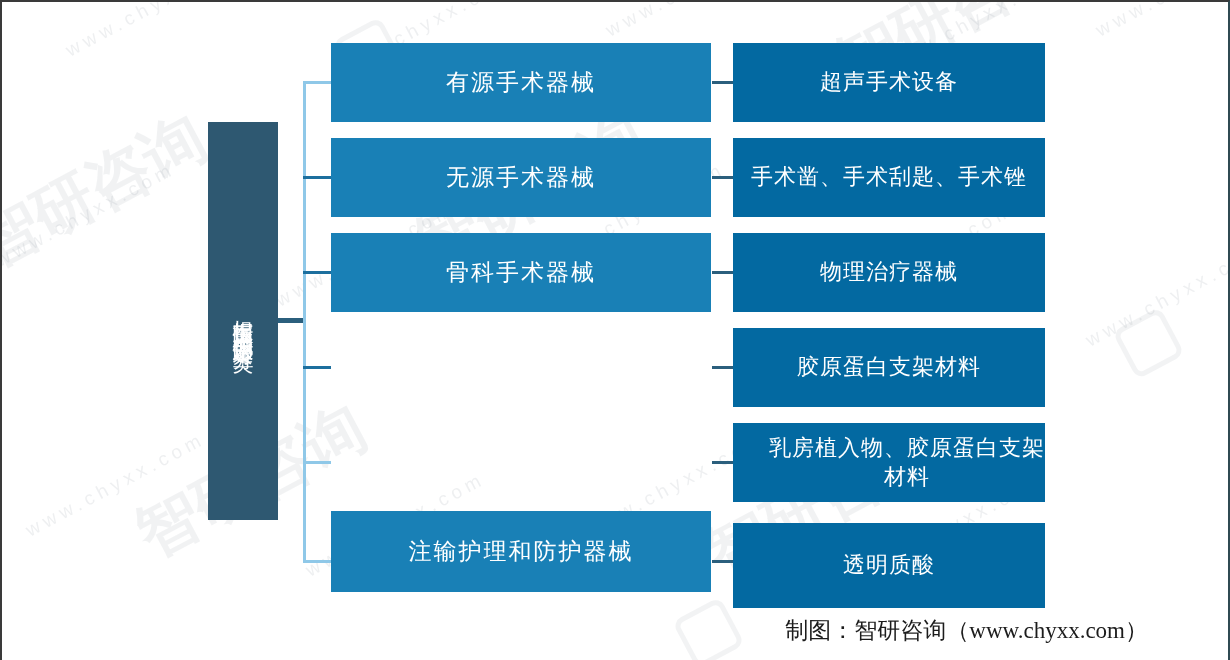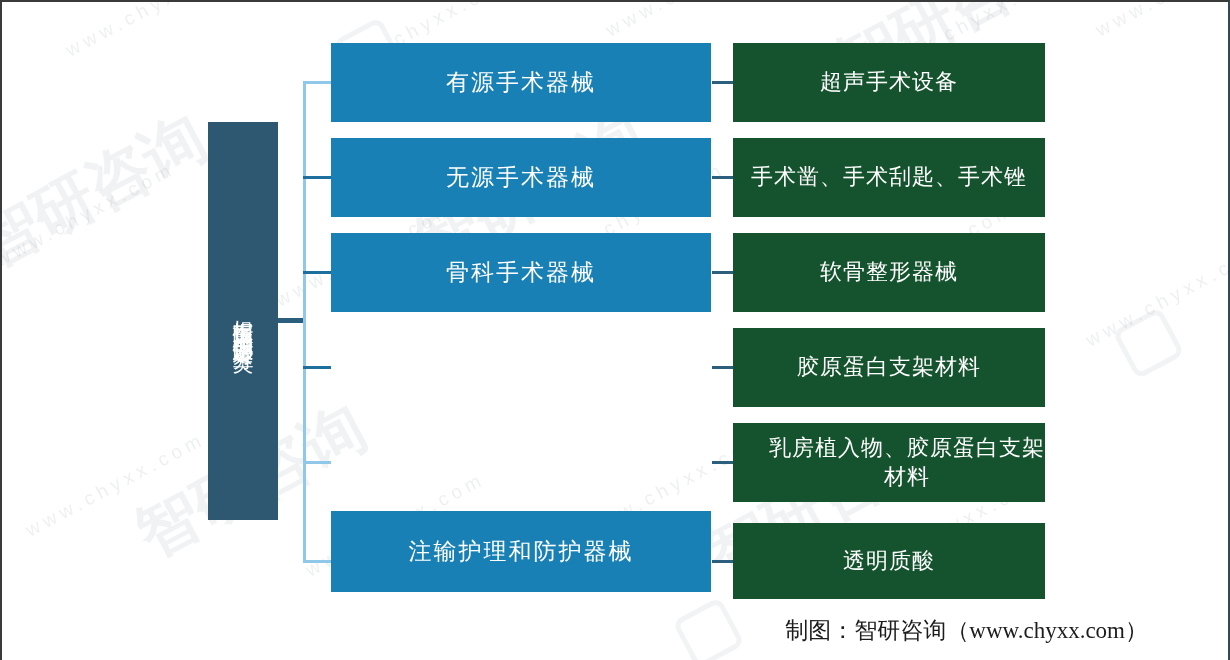--- a/index.html
+++ b/index.html
@@ -120,21 +120,21 @@
     letter-spacing: 2px;
     line-height: 1.25;
     font-family: "Liberation Sans", sans-serif;
   }
 
   .ex-box {
     position: absolute;
     left: 731px;
     width: 312px;
     height: 79px;
-    background: #14532d;
+    background: #0369a1;
     z-index: 2;
     display: flex;
     align-items: center;
     justify-content: center;
     text-align: center;
   }
   .ex-box .lbl {
     color: #ffffff;
     font-size: 22px;
     letter-spacing: 1px;
@@ -238,27 +238,27 @@
     <span class="lbl">注输护理和防护器械</span>
   </div>
 
   <div class="ex-box" style="top:41px;">
     <span class="lbl">超声手术设备</span>
   </div>
   <div class="ex-box overflow" style="top:136px;">
     <span class="lbl">手术凿、手术刮匙、手术锉</span>
   </div>
   <div class="ex-box" style="top:231px;">
-    <span class="lbl">软骨整形器械</span>
+    <span class="lbl">物理治疗器械</span>
   </div>
   <div class="ex-box" style="top:326px;">
     <span class="lbl">胶原蛋白支架材料</span>
   </div>
   <div class="ex-box wrap" style="top:421px;">
     <span class="lbl">乳房植入物、胶原蛋白支架材料</span>
   </div>
-  <div class="ex-box" style="top:521px; height:76px;">
+  <div class="ex-box" style="top:521px; height:85px;">
     <span class="lbl">透明质酸</span>
   </div>
 
   <div class="footer">制图：智研咨询（www.chyxx.com）</div>
 
 </div>
 
 </body></html>

